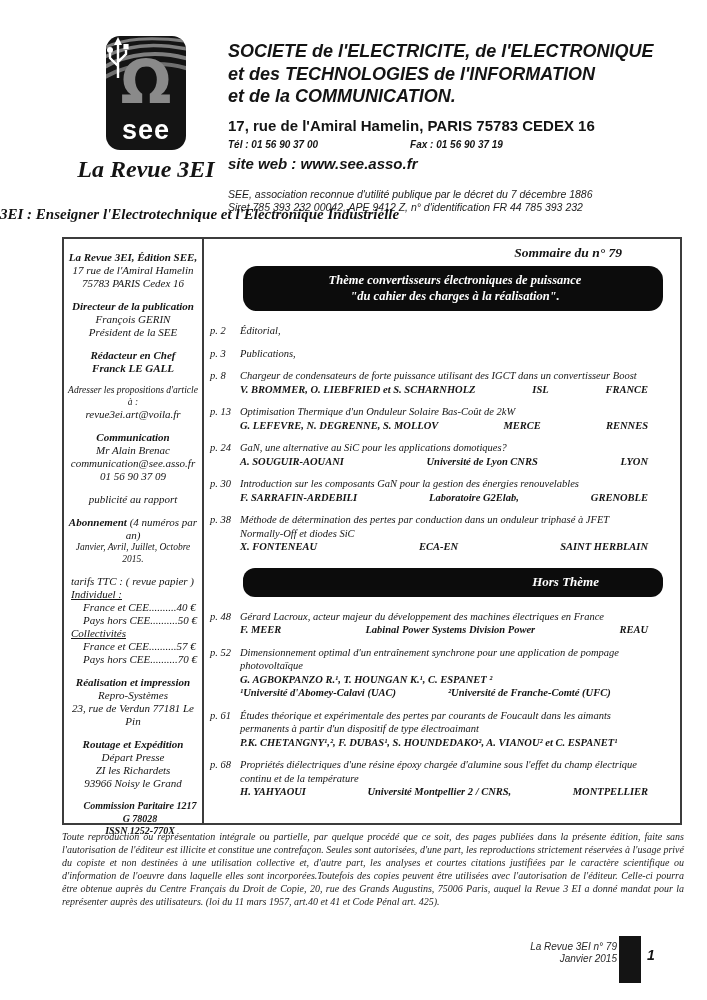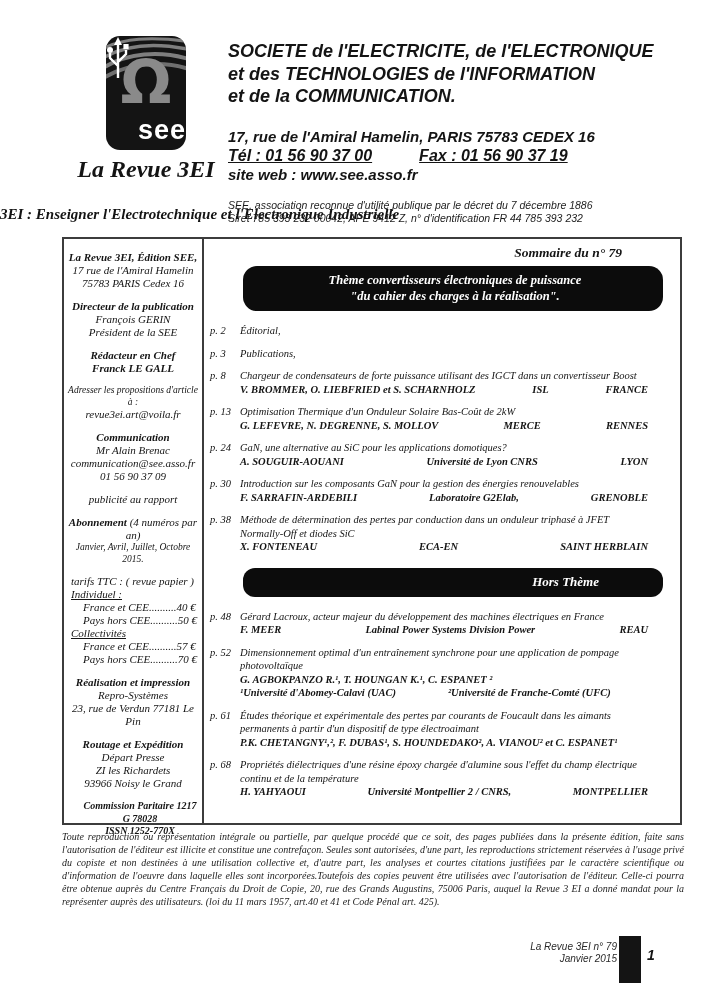--- a/index.html
+++ b/index.html
@@ -6,30 +6,30 @@
   .page{position:relative;width:707px;height:1000px;background:#ffffff;margin:0 auto;
         font-family:"Liberation Serif","DejaVu Serif",serif;color:#141414;overflow:hidden;}
 
   
   .header-left{position:absolute;left:58px;top:36px;width:176px;text-align:center;}
   .logo{position:relative;width:80px;height:114px;background:#141414;border-radius:14px;margin:0 auto;overflow:hidden;}
   .logo svg{position:absolute;left:0;top:0;}
   .logo-omega{position:absolute;left:0;top:16px;width:100%;text-align:center;
               font-family:"DejaVu Sans",sans-serif;font-weight:700;font-size:60px;line-height:60px;color:#8a8a8a;}
   .logo-usb{position:absolute;left:28px;top:26px;}
-  .logo-brand{position:absolute;left:0;bottom:6px;width:100%;text-align:right;
+  .logo-brand{position:absolute;left:0;bottom:6px;width:100%;text-align:center;
               font-family:"Liberation Sans",sans-serif;font-weight:700;font-size:27px;line-height:27px;
               color:#ffffff;letter-spacing:1px;}
   .revue-title{margin-top:6px;font-weight:700;font-style:italic;font-size:24px;line-height:26px;}
   .revue-sub{font-weight:700;font-style:italic;font-size:12.5px;line-height:15px;}
 
   .header-right{position:absolute;left:228px;top:40px;width:462px;font-family:"Liberation Sans","DejaVu Sans",sans-serif;}
   .soc-line{font-weight:700;font-style:italic;font-size:18px;line-height:22.5px;}
-  .addr{font-weight:700;font-style:italic;font-size:15px;line-height:18px;margin-top:20px;}
-  .telfax{display:flex;gap:47px;font-weight:700;font-style:italic;font-size:16px;line-height:18px;margin-top:1px;text-decoration:underline;}
+  .addr{font-weight:700;font-size:15px;line-height:18px;margin-top:9px;}
+  .telfax{display:flex;gap:92px;font-weight:700;font-style:italic;font-size:10px;line-height:18px;margin-top:1px;}
   .site{font-weight:700;font-style:italic;font-size:15px;line-height:18px;margin-top:1px;}
   .assoc{font-style:italic;font-size:10.5px;line-height:13px;margin-top:15px;color:#1c1c1c;}
 
   .tagline{position:absolute;left:0;top:206px;width:100%;
            font-weight:700;font-style:italic;font-size:15px;}
 
   
   .contents-box{position:absolute;left:62px;top:237px;width:620px;height:588px;
                 border:2px solid #3c3c3c;display:flex;box-sizing:border-box;}
 

